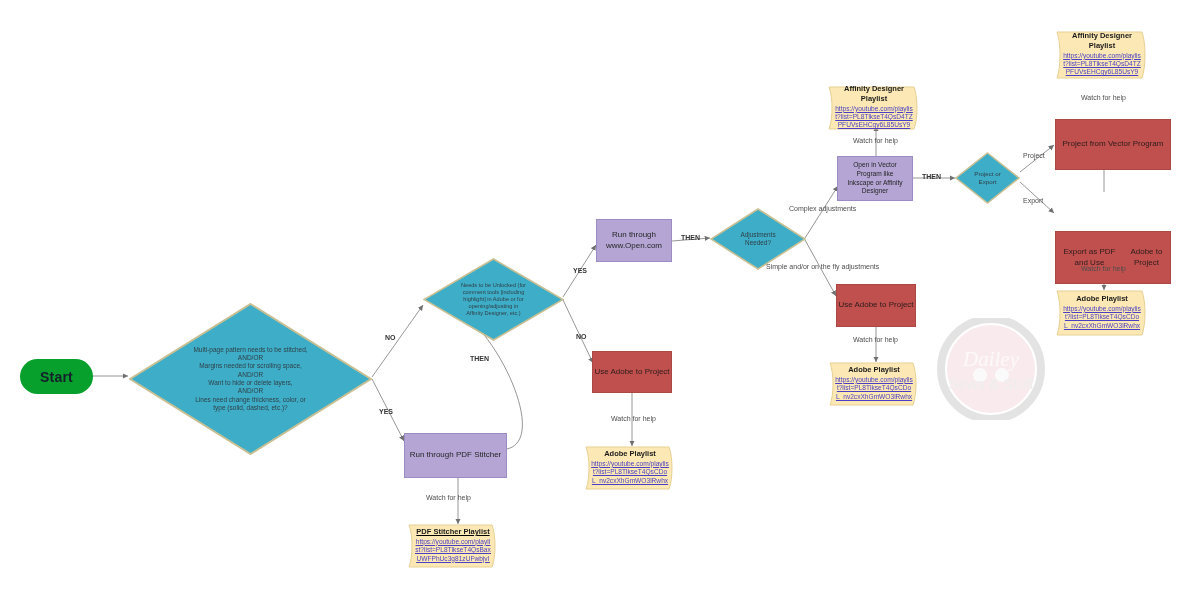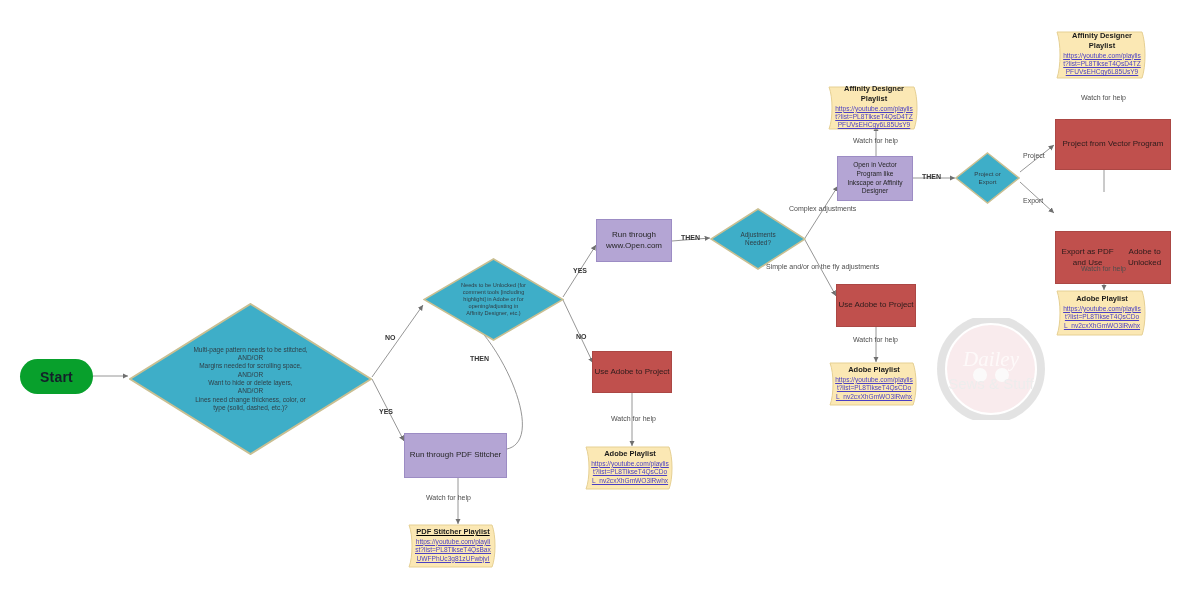--- a/index.html
+++ b/index.html
@@ -173,21 +173,21 @@
       <div>Export</div>
     </div>
   </div>
 
   <div class="node proc-red" style="left:1055px;top:119px;width:116px;height:51px;">
     <span>Project from Vector Program</span>
   </div>
 
   <div class="node proc-red" style="left:1055px;top:199px;width:116px;height:53px;flex-direction:row;margin-top:32px;">
     <span>Export as PDF and Use</span>
-    <span>Adobe to Unlocked</span>
+    <span>Adobe to Project</span>
   </div>
 
   <div class="note" style="left:408px;top:524px;width:94px;height:44px;text-decoration:underline;">
     <svg class="nshape" viewBox="0 0 94 44" preserveAspectRatio="none">
       <path d="M1,1 H84 C88,11 88,33 84,43 H1 C5,33 5,11 1,1 Z" fill="#fbe8b4" stroke="#e6d093" stroke-width="1"></path>
     </svg>
     <div class="ntext">
       <div class="ntitle">PDF Stitcher Playlist</div>
       <div class="nurl">
         <div>https://youtube.com/playli</div>

